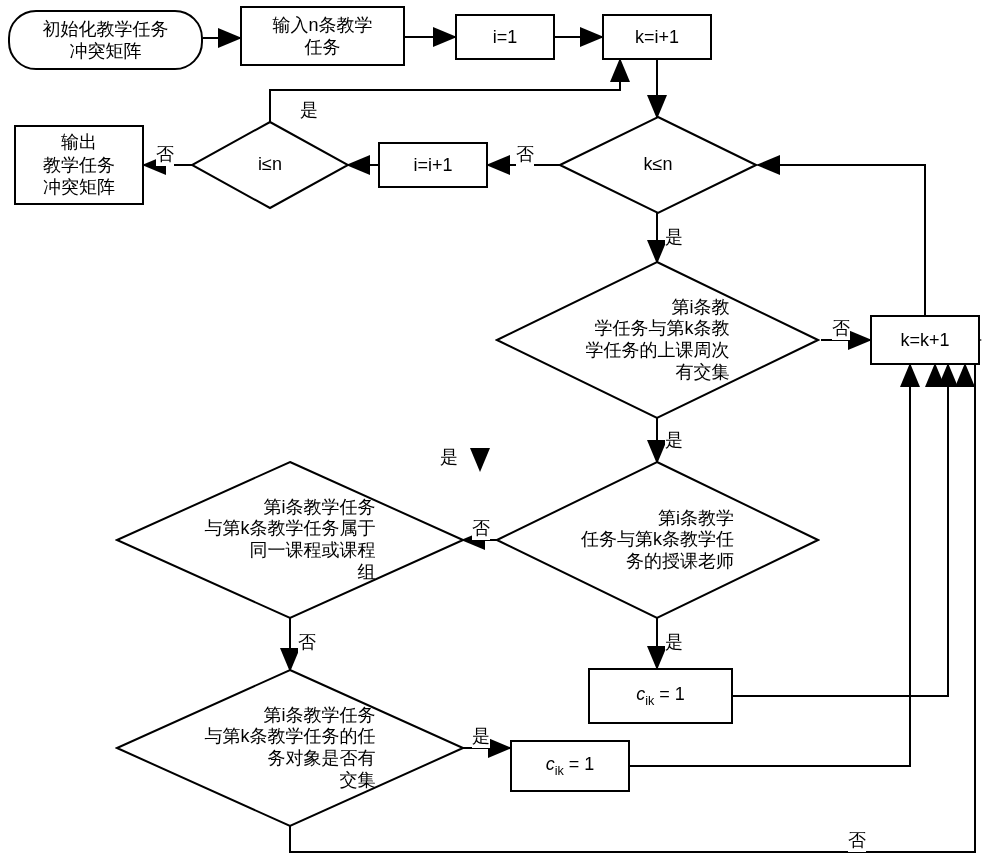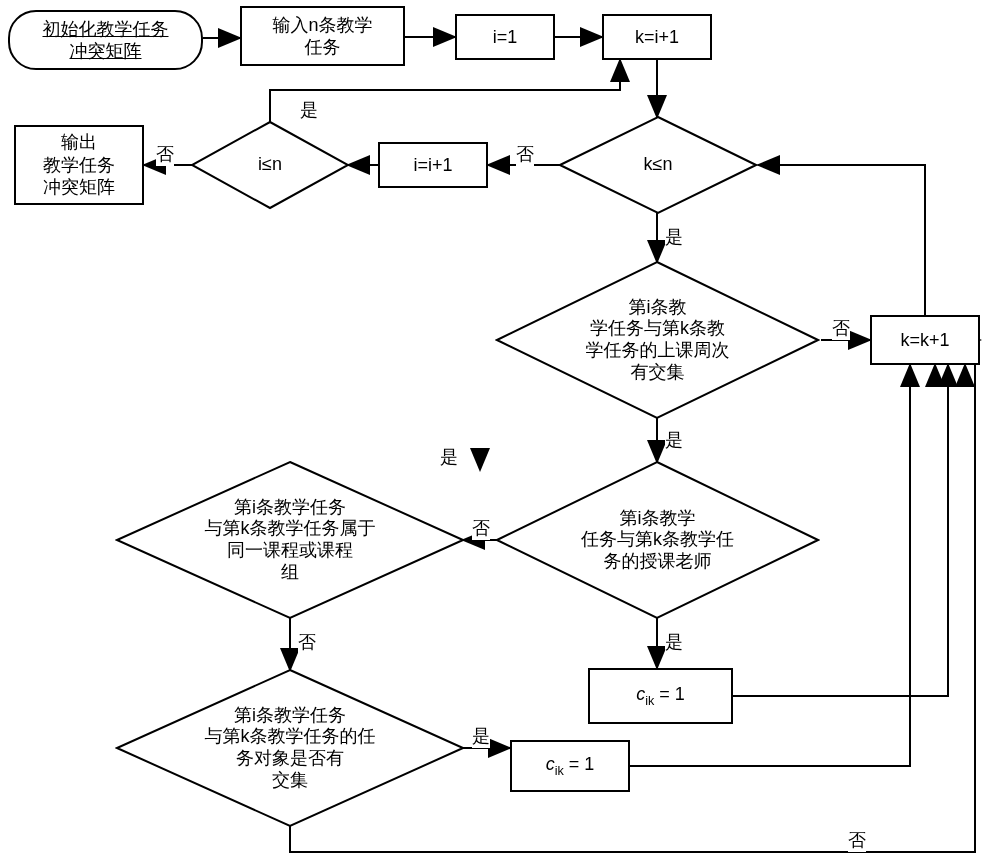--- a/index.html
+++ b/index.html
@@ -21,31 +21,30 @@
     align-items: center;
     justify-content: center;
     text-align: center;
     font-size: 18px;
     line-height: 1.25;
     padding: 4px;
     box-sizing: border-box;
   }
   .terminator {
     border-radius: 28px;
-    text-decoration: underline;
   }
   .diamond-wrap {
     position: absolute;
   }
   .diamond-text {
     position: absolute;
     display: flex;
     align-items: center;
     justify-content: center;
-    text-align: center;
+    text-align: right;
     font-size: 18px;
     line-height: 1.2;
   }
   svg.arrows {
     position: absolute;
     top: 0; left: 0;
     width: 1000px;
     height: 868px;
     pointer-events: none;
   }

